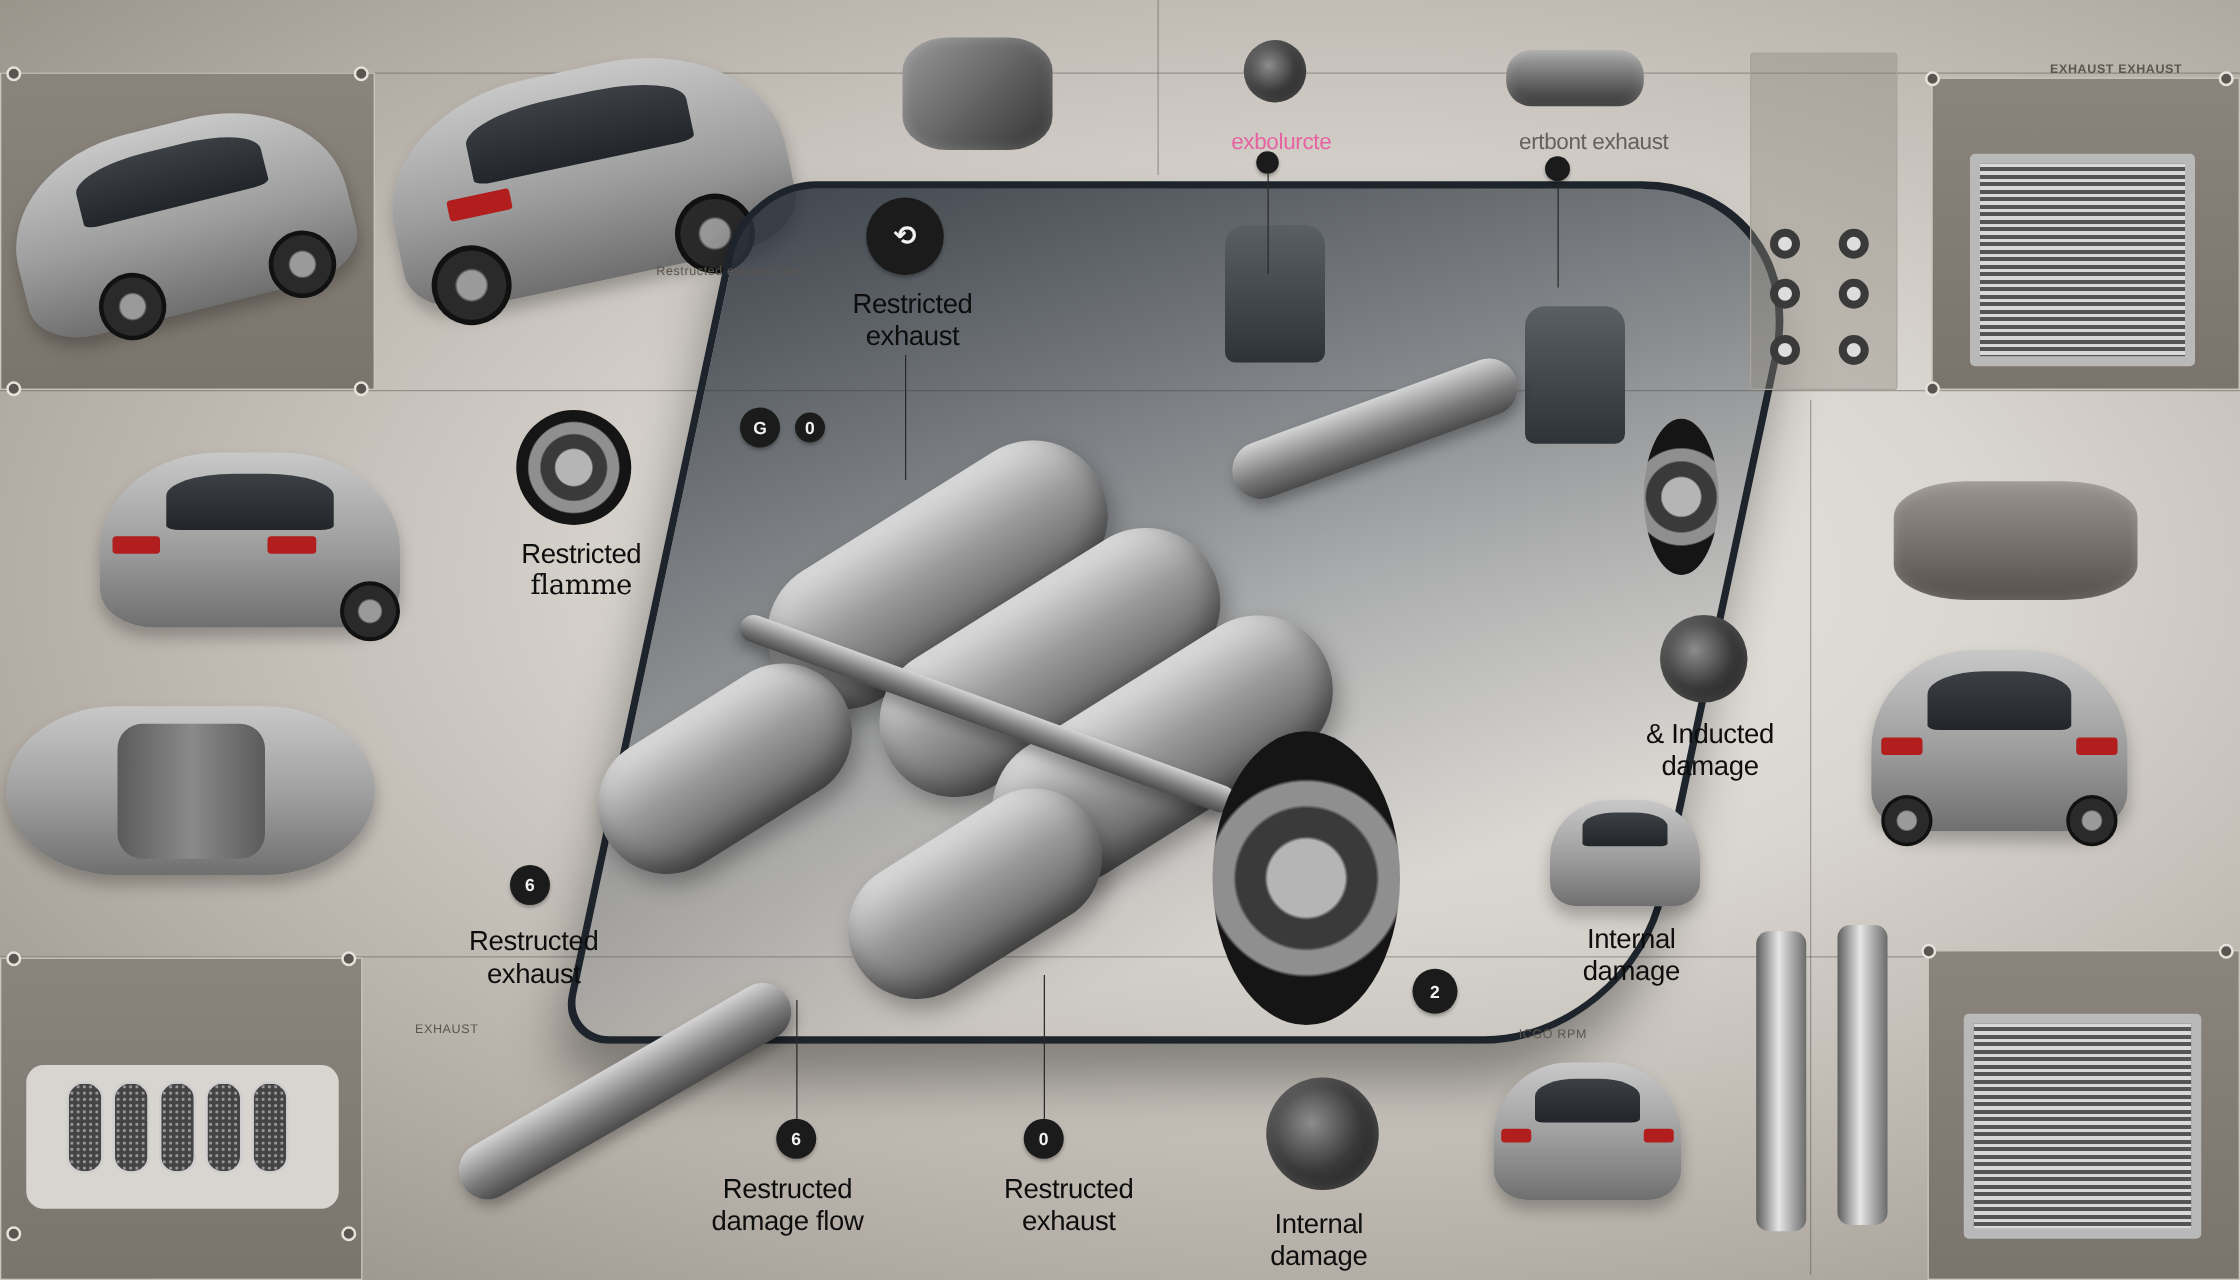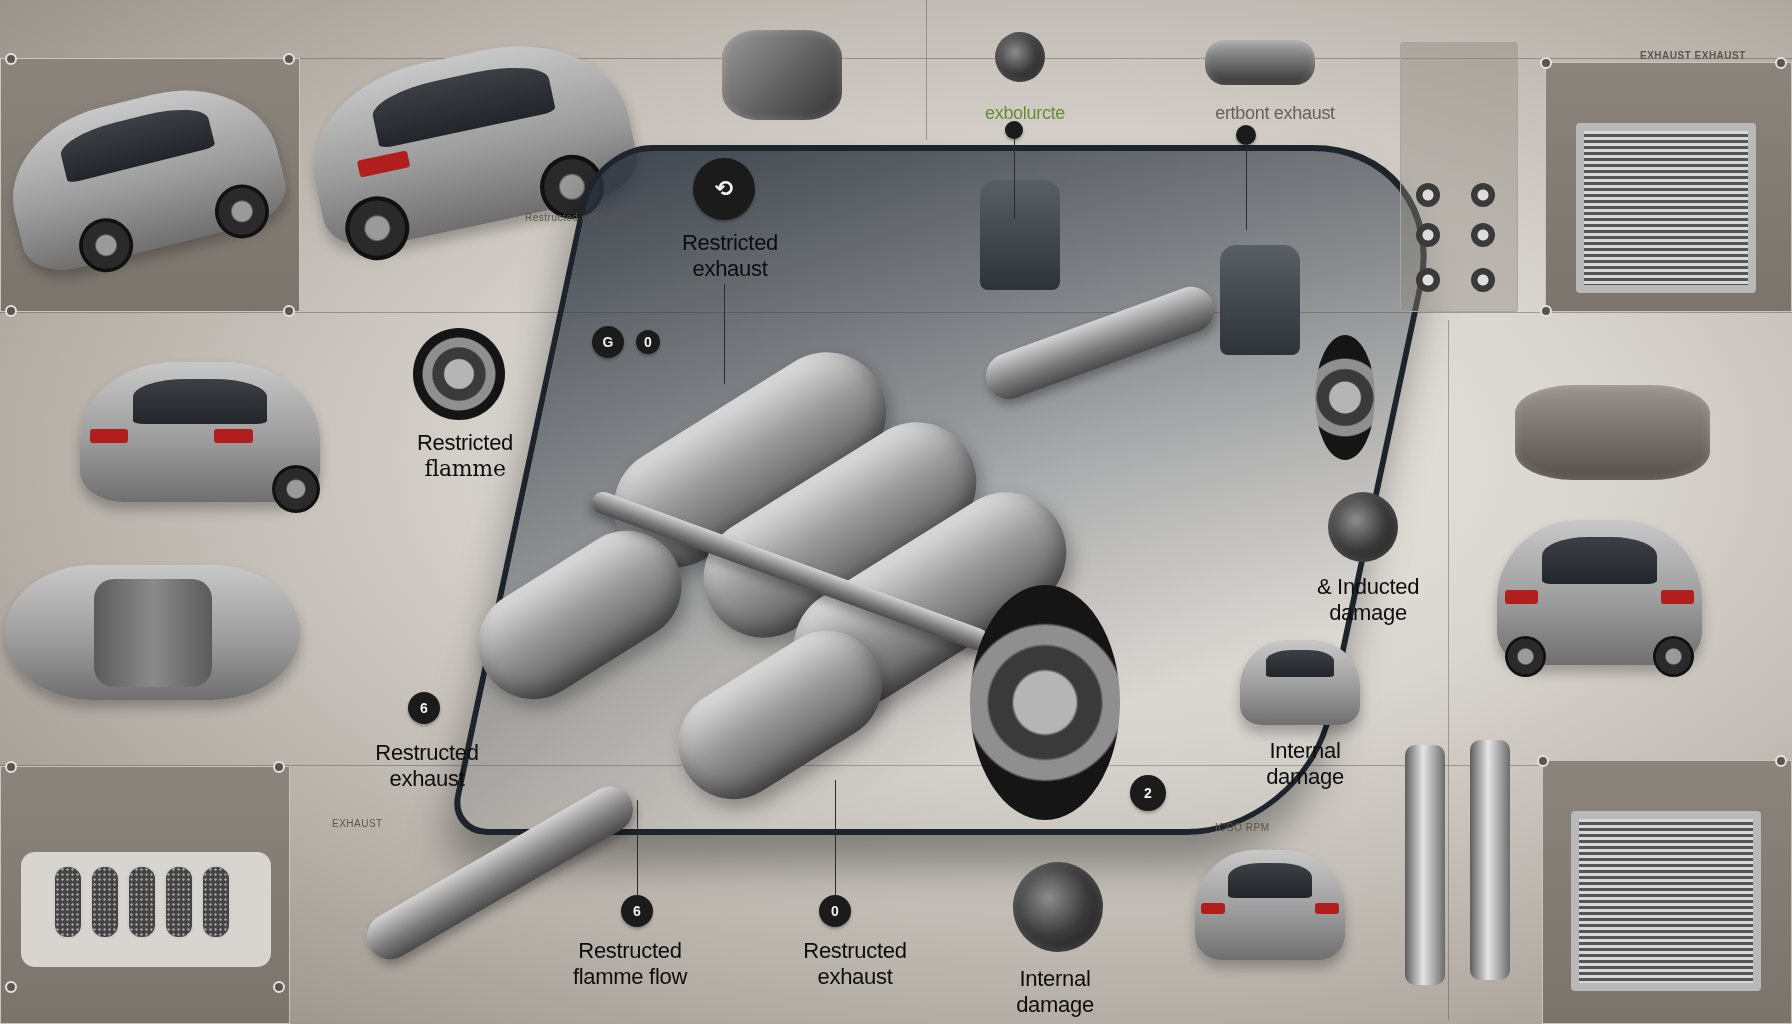--- a/index.html
+++ b/index.html
@@ -183,21 +183,21 @@
 <div class="converter" style="left:600px;top:400px"></div>
 <div class="converter" style="left:690px;top:470px"></div>
 <div class="converter" style="left:780px;top:540px"></div>
 <div class="converter" style="left:470px;top:560px;width:220px;height:110px"></div>
 <div class="converter" style="left:670px;top:660px;width:220px;height:110px"></div>
 <div class="pipe" style="left:350px;top:850px;width:300px;transform:rotate(-30deg)"></div>
 <div class="pipe" style="left:580px;top:560px;width:420px;height:22px;transform:rotate(20deg)"></div>
 <div class="tire" style="left:970px;top:585px;width:150px;height:235px"></div>
 <div class="tire" style="left:1315px;top:335px;width:60px;height:125px"></div>
 
-<div class="label faded" style="left:955px;top:100px;width:140px;color:#4d7c0f">exbolurcte</div>
+<div class="label faded" style="left:955px;top:100px;width:140px;color:#ec4899">exbolurcte</div>
 <div class="label faded" style="left:1190px;top:100px;width:170px">ertbont exhaust</div>
 <div class="badge" style="left:1005px;top:121px;width:18px;height:18px"></div>
 <div class="leader" style="left:1014px;top:139px;height:80px"></div>
 <div class="badge" style="left:1236px;top:125px;width:20px;height:20px"></div>
 <div class="leader" style="left:1246px;top:145px;height:85px"></div>
 
 <div class="badge lg" style="left:693px;top:158px">⟲</div>
 <div class="label" style="left:650px;top:230px;width:160px">
   <span class="line">Restricted</span>
   <span class="line">exhaust</span>
@@ -218,21 +218,21 @@
   <span class="line">exhaust</span>
 </div>
 
 <div class="small-text" style="left:332px;top:818px">EXHAUST</div>
 <div class="small-text" style="left:525px;top:212px">Restructed exhaust flow</div>
 
 <div class="leader" style="left:637px;top:800px;height:95px"></div>
 <div class="badge" style="left:621px;top:895px">6</div>
 <div class="label" style="left:540px;top:938px;width:180px">
   <span class="line">Restructed</span>
-  <span class="line">flamme flow</span>
+  <span class="line">damage flow</span>
 </div>
 
 <div class="leader" style="left:835px;top:780px;height:115px"></div>
 <div class="badge" style="left:819px;top:895px">0</div>
 <div class="label" style="left:775px;top:938px;width:160px">
   <span class="line">Restructed</span>
   <span class="line">exhaust</span>
 </div>
 
 <div class="texture-disc" style="left:1013px;top:862px;width:90px;height:90px"></div>

